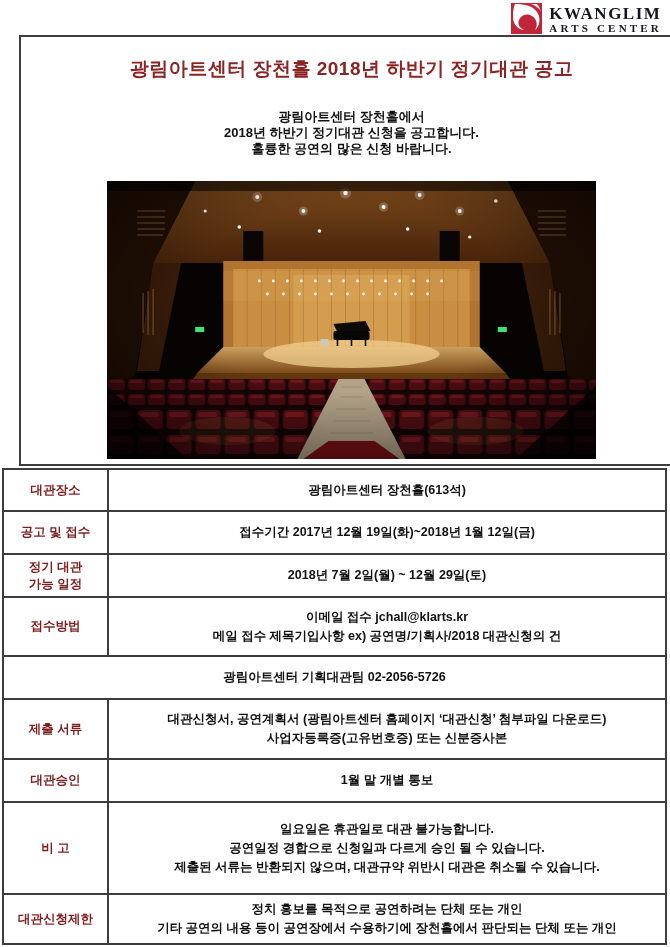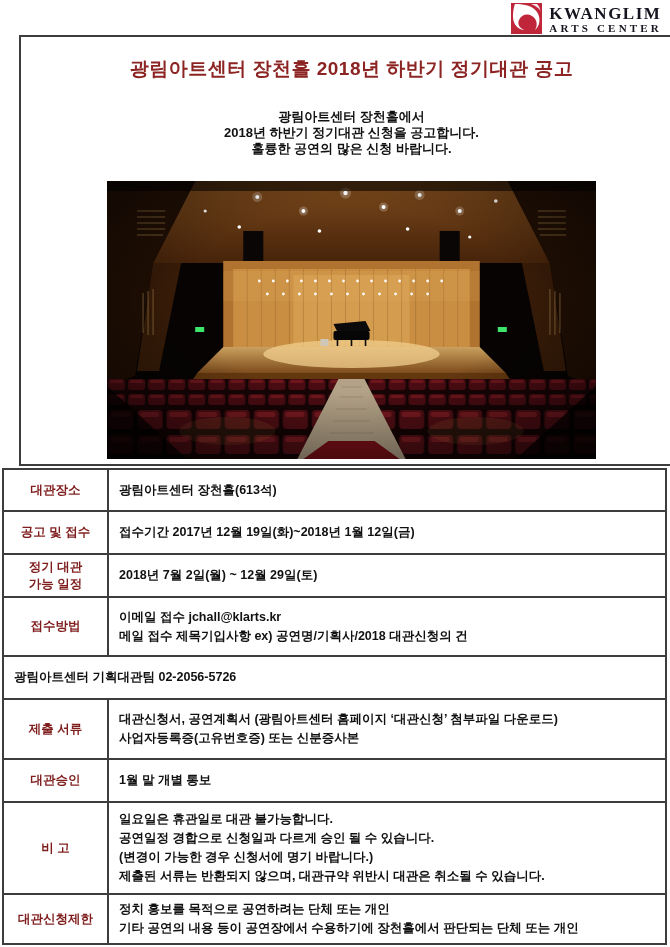--- a/index.html
+++ b/index.html
@@ -55,20 +55,21 @@
   .t-label {
     width:105px; flex:0 0 105px; border-right:2px solid #3d3d3d;
     display:flex; flex-direction:column; justify-content:center; align-items:center;
     font-size:12.5px; font-weight:bold; color:#7f1d1d; line-height:17px;
     text-align:center; padding:2px;
   }
   .t-content {
     flex:1; display:flex; flex-direction:column; justify-content:center;
     padding:6px 10px; font-size:12.5px; font-weight:bold; color:#111;
     line-height:19px;
+    align-items:center;
   }
   .h42{height:42px} .h43{height:43px} .h59{height:59px} .h60{height:60px}
   .h92{height:92px} .h48{height:48px}
 </style>
 </head>
 <body>
 
 <div class="page">
 
   <div class="logo">
@@ -298,21 +299,20 @@
       </div>
     </div>
 
     <div class="t-row h92">
       <div class="t-label">
         <div>비 고</div>
       </div>
       <div class="t-content">
         <div>일요일은 휴관일로 대관 불가능합니다.</div>
         <div>공연일정 경합으로 신청일과 다르게 승인 될 수 있습니다.</div>
-        <div>(변경이 가능한 경우 신청서에 명기 바랍니다.)</div>
         <div>제출된 서류는 반환되지 않으며, 대관규약 위반시 대관은 취소될 수 있습니다.</div>
       </div>
     </div>
 
     <div class="t-row h48">
       <div class="t-label">
         <div>대관신청제한</div>
       </div>
       <div class="t-content">
         <div>정치 홍보를 목적으로 공연하려는 단체 또는 개인</div>

